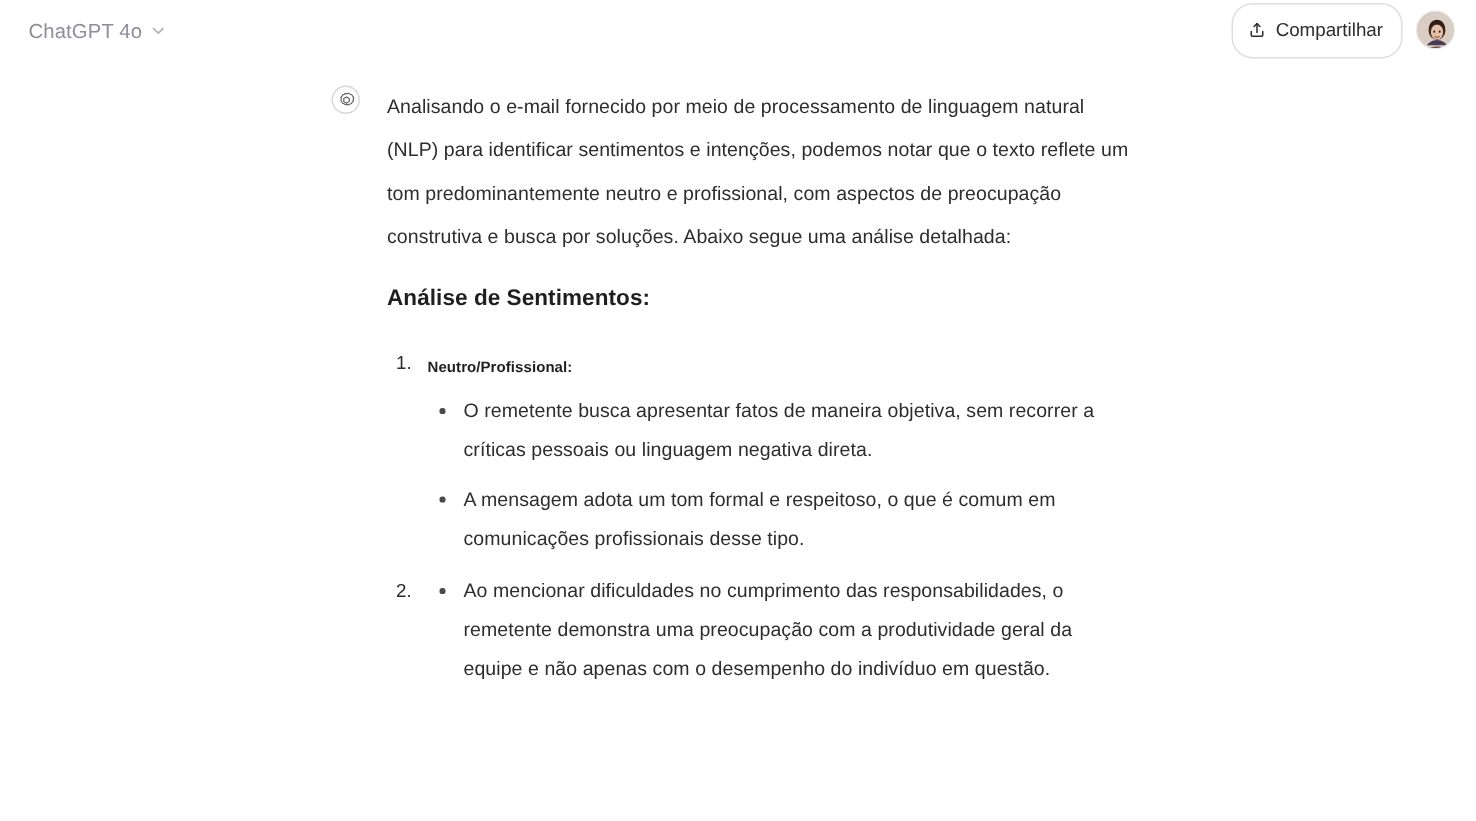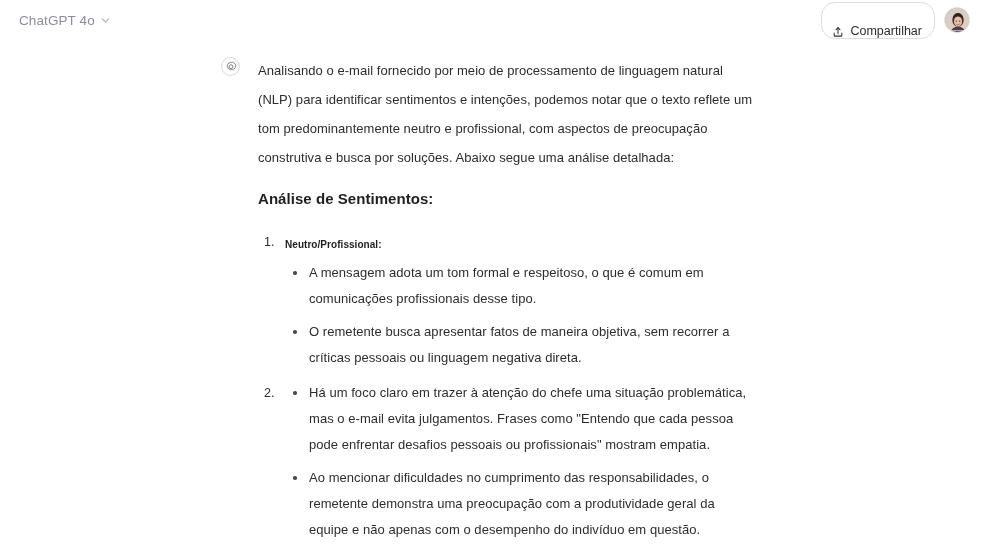--- a/index.html
+++ b/index.html
@@ -28,21 +28,21 @@
     font-size: 13.5px; color: #8e8e99; letter-spacing: .1px;
     white-space: nowrap;
   }
   .chev { display: block; width: 11px; height: 11px; flex: none; }
   .chev svg { display: block; }
 
   .header-right {
     margin-left: auto; display: flex; align-items: center; gap: 9px;
   }
   .share-btn {
-    display: flex; align-items: flex-end; gap: 6px;
+    display: flex; align-items: center; gap: 6px;
     height: 37px; padding: 0 12px 0 10px;
     border: 1px solid #dedede; border-radius: 14px;
     background: #ffffff; cursor: pointer;
     font-family: "Liberation Sans", sans-serif;
   }
   .share-label { font-size: 12.5px; color: #2c2c2c; white-space: nowrap; }
   .share-icon { width: 12px; height: 12px; display: block; flex: none; }
 
   .avatar {
     width: 26px; height: 26px; border-radius: 50%;
@@ -182,36 +182,32 @@
         <div class="section-heading">Análise de Sentimentos:</div>
 
         <ol class="numlist">
 
           <li>
             <span class="num">1.</span>
             <span class="item-title">Neutro/Profissional:</span>
             <ul class="bullets">
               <li>
                 <span class="dot"></span>
-                <span>A mensagem adota um tom formal e respeitoso, o que é comum em comunicações profissionais desse tipo.</span>
+                <span>O remetente busca apresentar fatos de maneira objetiva, sem recorrer a críticas pessoais ou linguagem negativa direta.</span>
               </li>
               <li>
                 <span class="dot"></span>
-                <span>O remetente busca apresentar fatos de maneira objetiva, sem recorrer a críticas pessoais ou linguagem negativa direta.</span>
+                <span>A mensagem adota um tom formal e respeitoso, o que é comum em comunicações profissionais desse tipo.</span>
               </li>
             </ul>
           </li>
 
           <li>
             <span class="num">2.</span>
             <ul class="bullets">
-              <li>
-                <span class="dot"></span>
-                <span>Há um foco claro em trazer à atenção do chefe uma situação problemática, mas o e-mail evita julgamentos. Frases como "Entendo que cada pessoa pode enfrentar desafios pessoais ou profissionais" mostram empatia.</span>
-              </li>
               <li>
                 <span class="dot"></span>
                 <span>Ao mencionar dificuldades no cumprimento das responsabilidades, o remetente demonstra uma preocupação com a produtividade geral da equipe e não apenas com o desempenho do indivíduo em questão.</span>
               </li>
             </ul>
           </li>
 
         </ol>
       </div>
     </div>

